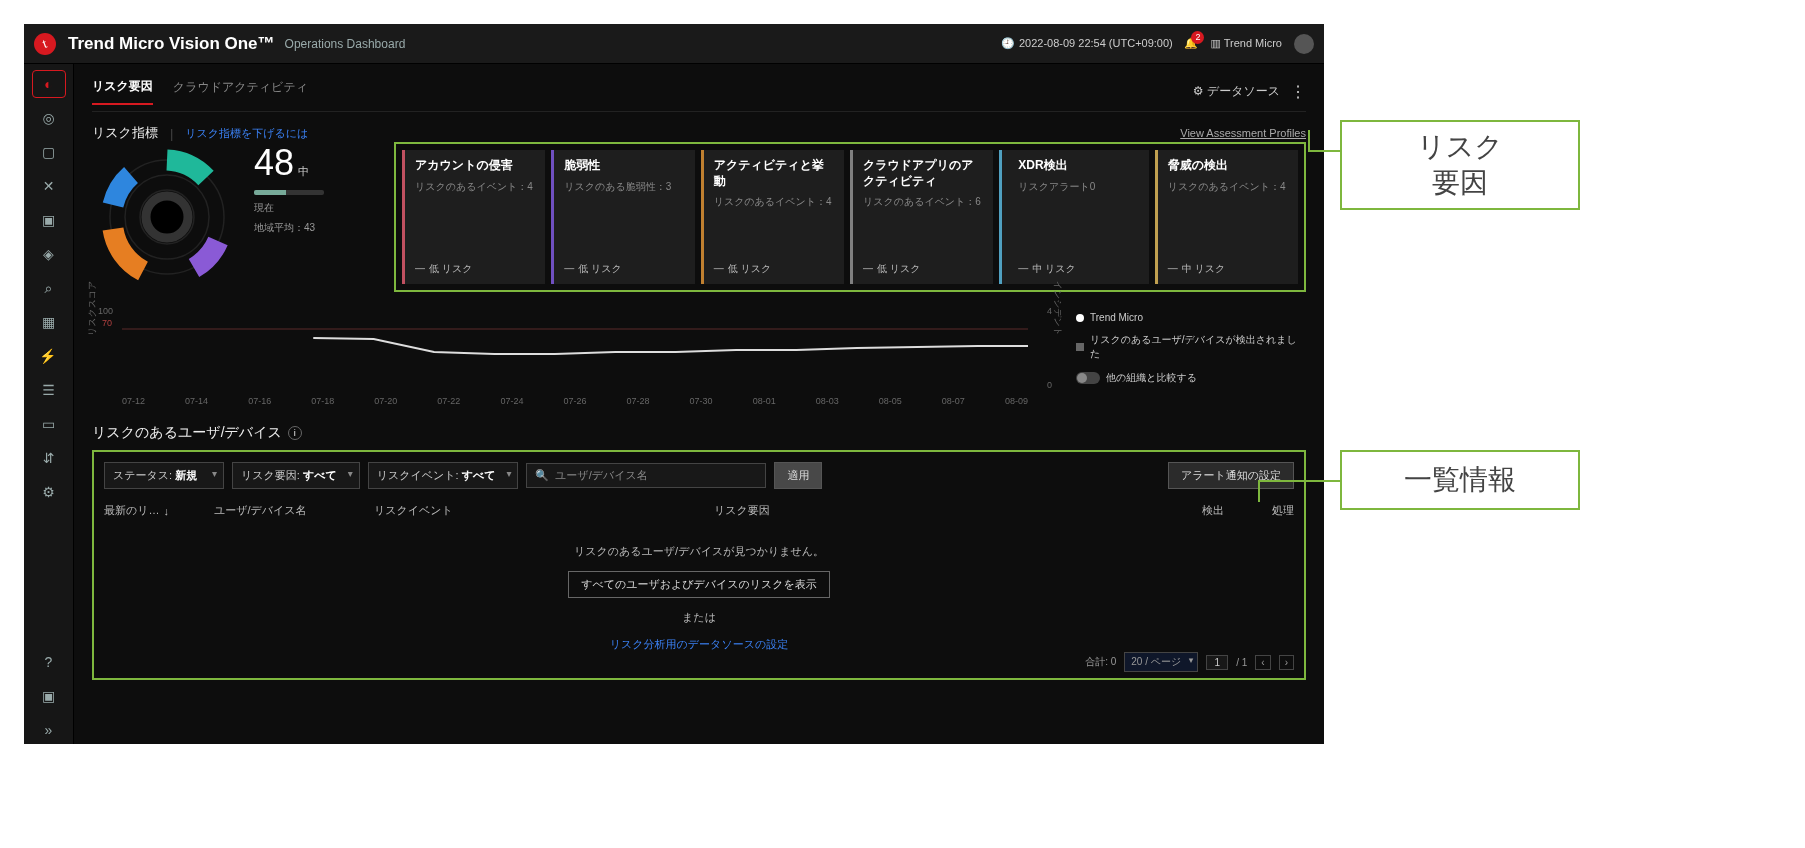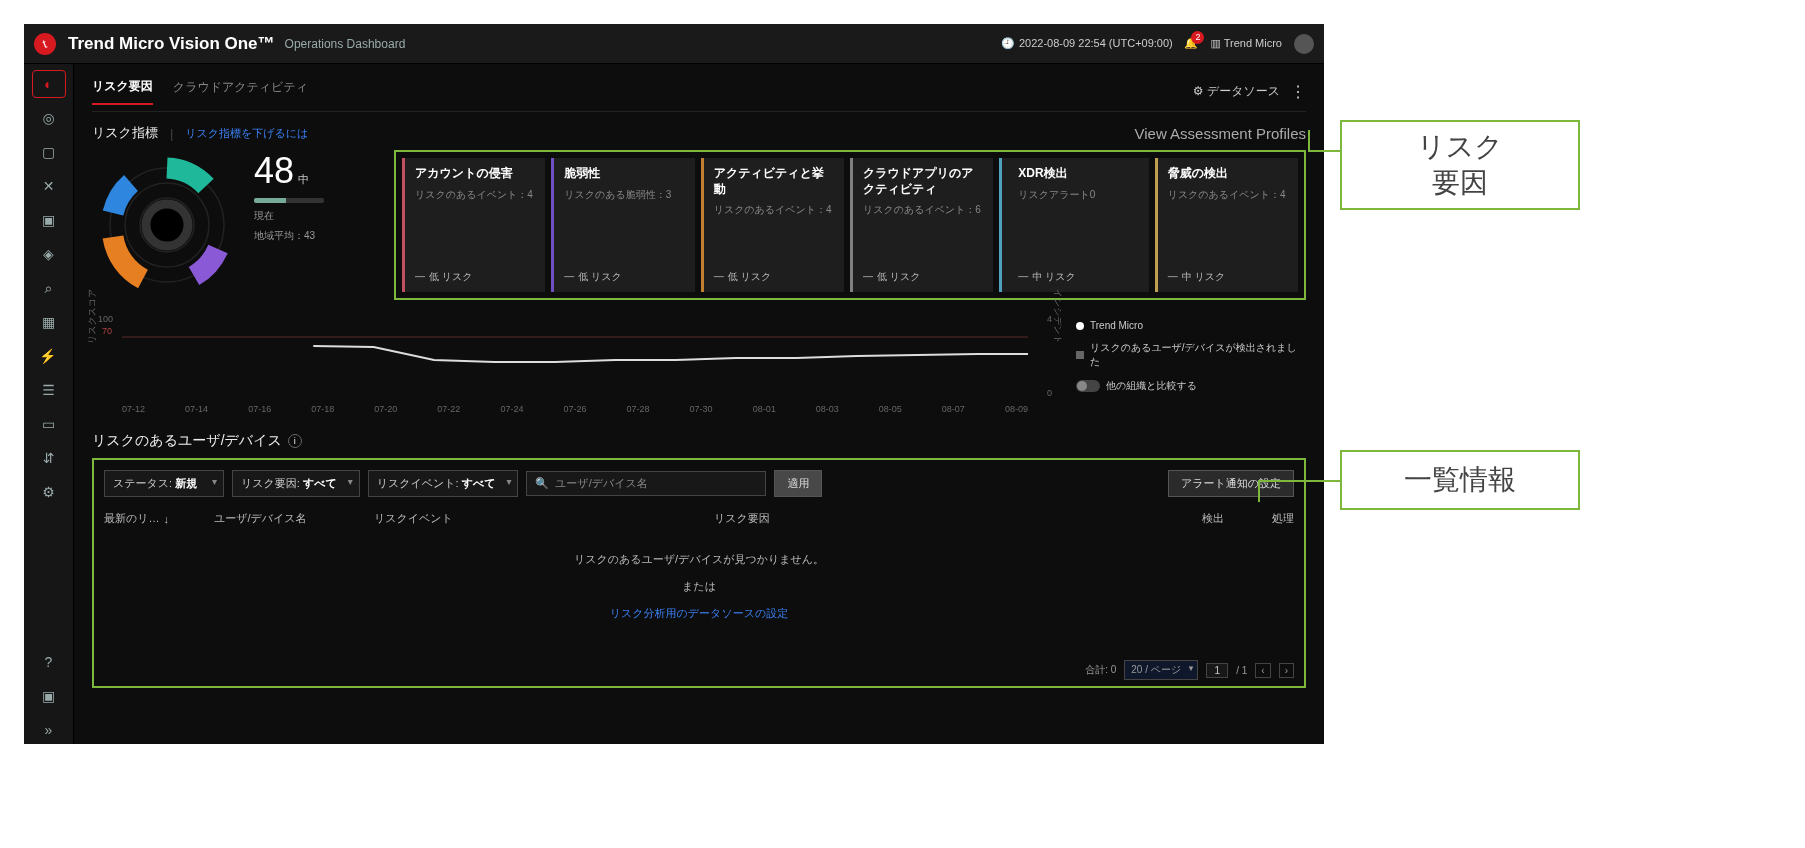--- a/index.html
+++ b/index.html
@@ -67,23 +67,23 @@
     overflow:hidden;
   }
   .tabs{display:flex;gap:20px;align-items:center;border-bottom:1px solid #222;height:40px;font-size:12px;}
   .tab{color:#888;cursor:pointer;padding-bottom:8px;}
   .tab.active{color:#fff;border-bottom:2px solid #d71920;font-weight:600;}
   .tabs .tabs-right{margin-left:auto;display:flex;align-items:center;gap:10px;color:#ccc;}
   .kebab{font-size:16px;}
   
   .sec-title-row{display:flex;align-items:center;margin-top:12px;font-size:13px;color:#eee;gap:12px;}
   .sec-title-row .link{color:#3b82f6;font-size:11px;cursor:pointer;}
-  .assess-link{margin-left:auto;color:#aaa;font-size:15px;cursor:pointer;}
-  
-  .row1{display:flex;margin-top:8px;gap:12px;}
+  .assess-link{margin-left:auto;color:#aaa;font-size:11px;text-decoration:underline;cursor:pointer;}
+  
+  .row1{display:flex;gap:12px;}
   .gauge-area{width:290px;display:flex;gap:12px;align-items:flex-start;}
   .gauge{width:150px;height:150px;position:relative;}
   .gauge svg{width:100%;height:100%;}
   .gauge-side{display:flex;flex-direction:column;gap:6px;color:#ccc;}
   .score{font-size:36px;color:#fff;font-weight:300;}
   .score small{font-size:11px;color:#ccc;margin-left:4px;}
   .meter{width:70px;height:5px;background:#333;border-radius:2px;overflow:hidden;}
   .meter>div{height:100%;width:45%;background:#7a9;}
   .gauge-sub{font-size:10px;color:#999;}
   .cards-box{
@@ -376,20 +376,21 @@
         </div>
         <div class="col c2">ユーザ/デバイス名</div>
         <div class="col c3">リスクイベント</div>
         <div class="col c4">リスク要因</div>
         <div class="col c5">検出</div>
         <div class="col c6">処理</div>
       </div>
 
       <div class="empty">
         <div>リスクのあるユーザ/デバイスが見つかりません。</div>
+        <div class="outline-btn">すべてのユーザおよびデバイスのリスクを表示</div>
         <div>または</div>
         <div class="link-blue">リスク分析用のデータソースの設定</div>
       </div>
 
       <div class="pager">
         <span>合計: 0</span>
         <span class="pgsel">20 / ページ</span>
         <span class="pgin">1</span>
         <span>/ 1</span>
         <span class="nav">‹</span>

